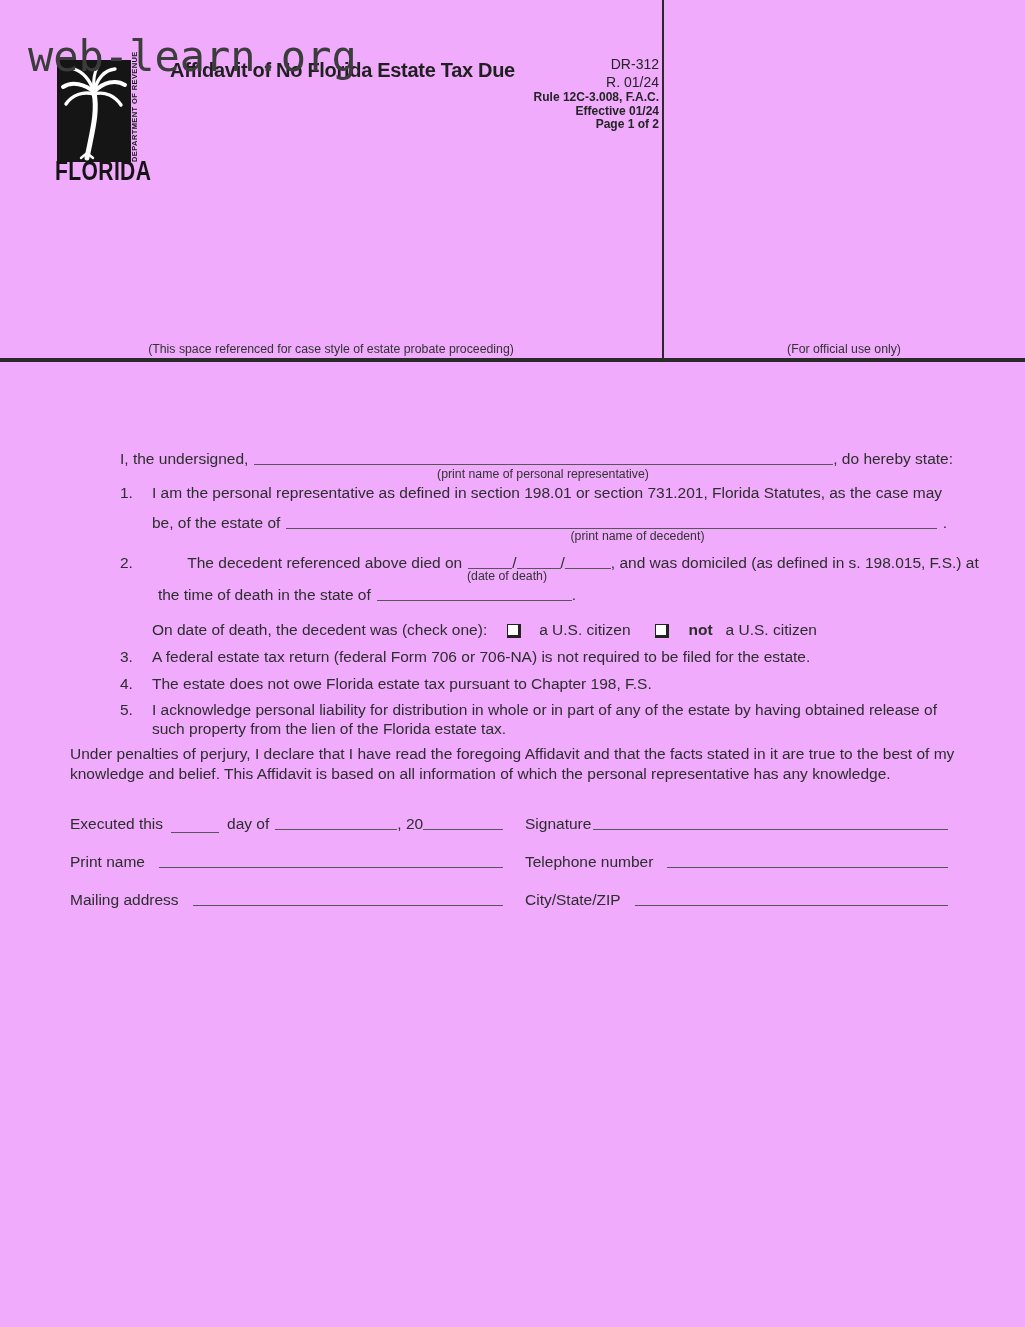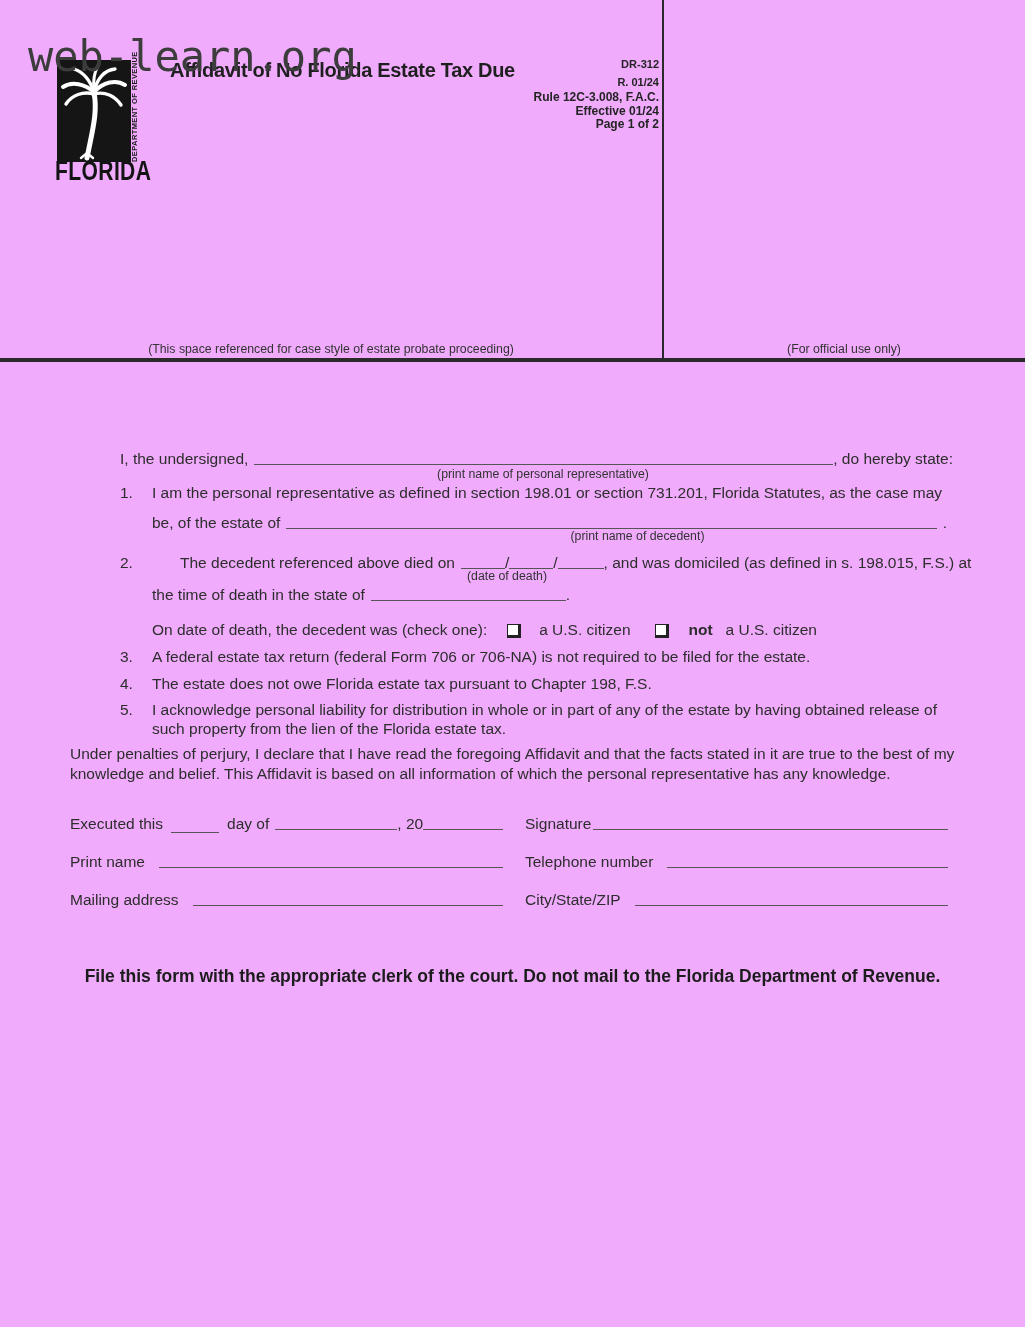--- a/index.html
+++ b/index.html
@@ -12,30 +12,30 @@
   .logo-box{left:57px;top:60px;width:74px;height:102px;background:#151515;z-index:2;}
   .dept-vert{left:130px;top:60px;width:18px;height:102px;z-index:2;}
   .dept-vert span{display:block;writing-mode:vertical-rl;transform:rotate(180deg);
                   height:102px;font-size:7.5px;font-weight:bold;letter-spacing:.4px;
                   text-transform:uppercase;color:#1a1a1a;white-space:nowrap;}
   .florida-word{left:55px;top:156px;font-size:27px;font-weight:800;color:#141414;
                 transform:scaleX(.78);transform-origin:left top;letter-spacing:.5px;z-index:2;}
   .doc-title{left:170px;top:59px;font-size:20px;font-weight:bold;letter-spacing:-.3px;
              color:#1f1f1f;white-space:nowrap;z-index:4;}
   .hdr-right{right:366px;top:55px;text-align:right;color:#242424;z-index:4;}
-  .hdr-big{font-size:11px;font-weight:bold;line-height:18px;}
+  .hdr-big{font-size:14px;font-weight:normal;line-height:18px;}
   .hdr-small{font-size:12px;font-weight:bold;line-height:13.5px;}
   .vrule{left:662px;top:0;width:2px;height:358px;background:#2a2a2a;}
   .hrule{left:0;top:358px;width:1025px;height:4px;background:#2a2a2a;}
   .cap-note{top:342px;font-size:12.3px;color:#333;text-align:center;}
   .cap-left{left:0;width:662px;}
   .cap-right{left:663px;width:362px;}
   
   .txt{font-size:15.5px;line-height:19px;color:#2d2d2d;}
-  .row{display:flex;align-items:flex-end;}
+  .row{display:flex;align-items:flex-end;justify-content:center;}
   .row .t{white-space:nowrap;}
   .bl{height:2px;border-bottom:1.6px solid #555;margin-bottom:3px;}
   .grow{flex:1 1 auto;}
   .small-cap{font-size:12.3px;color:#333;line-height:14px;}
   .cb{display:inline-block;width:10px;height:10px;border:1.4px solid #222;
       border-right-width:3px;border-bottom-width:3px;margin-bottom:1px;background:#fff;}
   .b{font-weight:bold;}
   .footer-line{left:0;top:966px;width:1025px;text-align:center;font-size:17.5px;
                font-weight:bold;color:#1c1c1c;}
   .sp-l{margin-left:6px;} .sp-r{margin-right:6px;}
@@ -157,15 +157,14 @@
 
   <div class="abs row txt" style="left:70px;top:890px;width:433px;">
     <span class="t">Mailing address</span>
     <span class="bl grow" style="margin-left:14px;"></span>
   </div>
   <div class="abs row txt" style="left:525px;top:890px;width:423px;">
     <span class="t">City/State/ZIP</span>
     <span class="bl grow" style="margin-left:14px;"></span>
   </div>
 
-  <div class="abs footer-line">File this form with the appropriate clerk of the court. Do not mail to the Florida Department of Revenue.</div>
 
 </div>
 
 </body></html>

